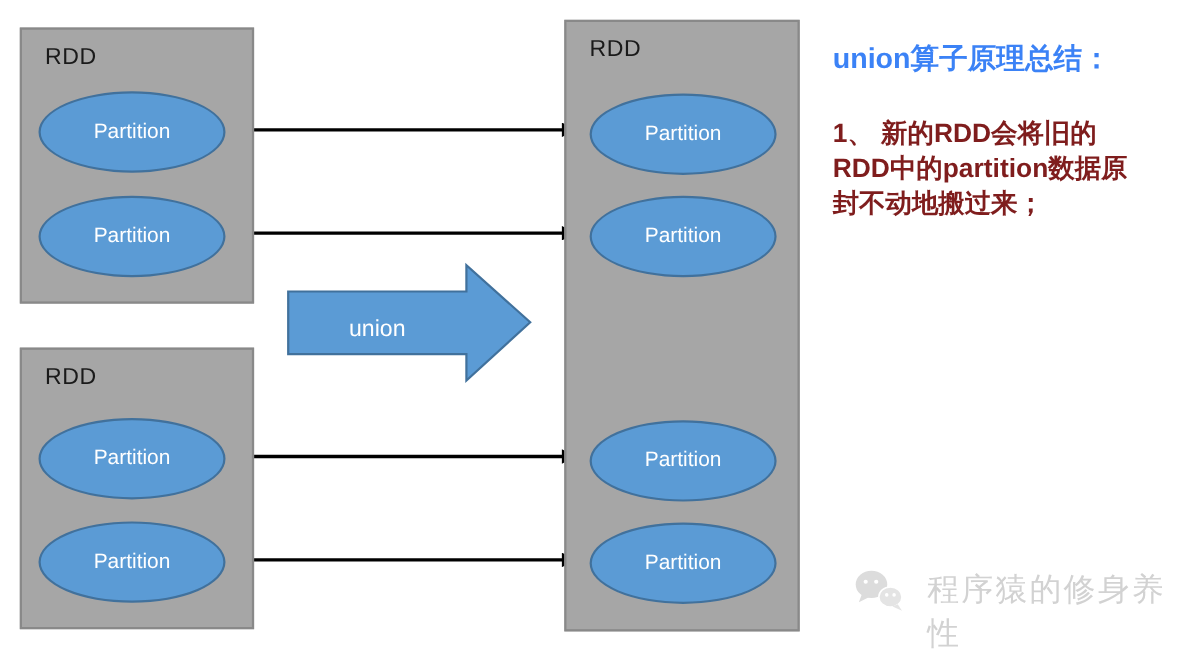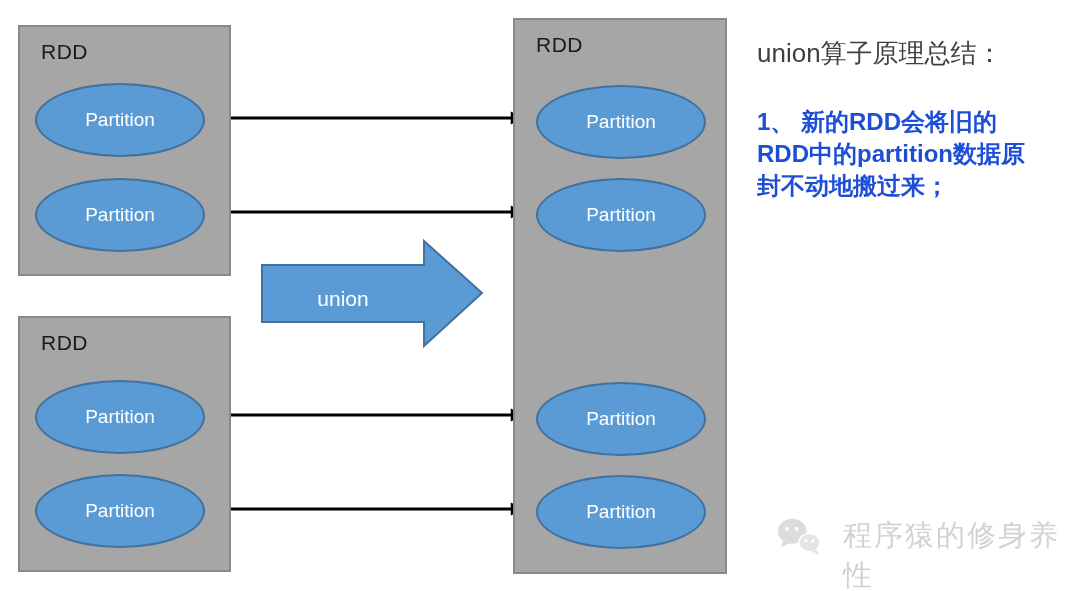--- a/index.html
+++ b/index.html
@@ -57,26 +57,26 @@
   .e-c2{left:21px;top:158px;}
   .e-c3{left:21px;top:362px;}
   .e-c4{left:21px;top:455px;}
   .union-label{
     position:absolute;left:262px;top:265px;width:162px;height:67px;
     display:flex;align-items:center;justify-content:center;
     color:#ffffff;font-size:21px;
   }
   .notes-title{
     position:absolute;left:757px;top:36px;width:315px;
-    font-size:26px;font-weight:normal;color:#404040;
+    font-size:26px;font-weight:bold;color:#3b82f6;
     line-height:34px;
   }
   .notes-para{
     position:absolute;left:757px;width:318px;
-    font-size:24px;font-weight:bold;color:#1d4ed8;
+    font-size:24px;font-weight:bold;color:#7f1d1d;
     line-height:32px;
     white-space:pre-line;
   }
   .para-1{top:106px;}
   .para-2{top:250px;}
   .watermark{
     position:absolute;left:776px;top:516px;
     display:flex;align-items:flex-start;gap:21px;
     color:var(--watermark);
   }

